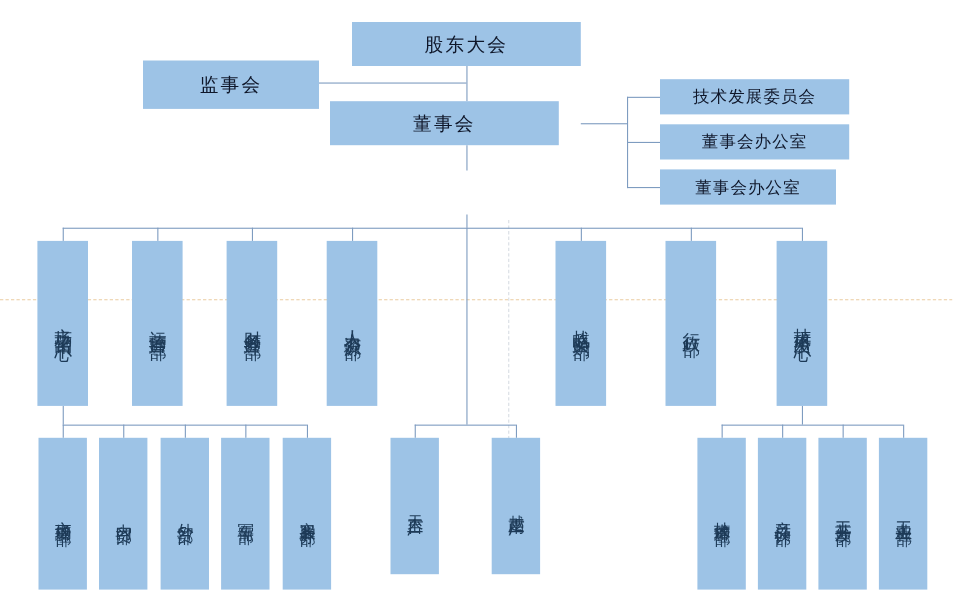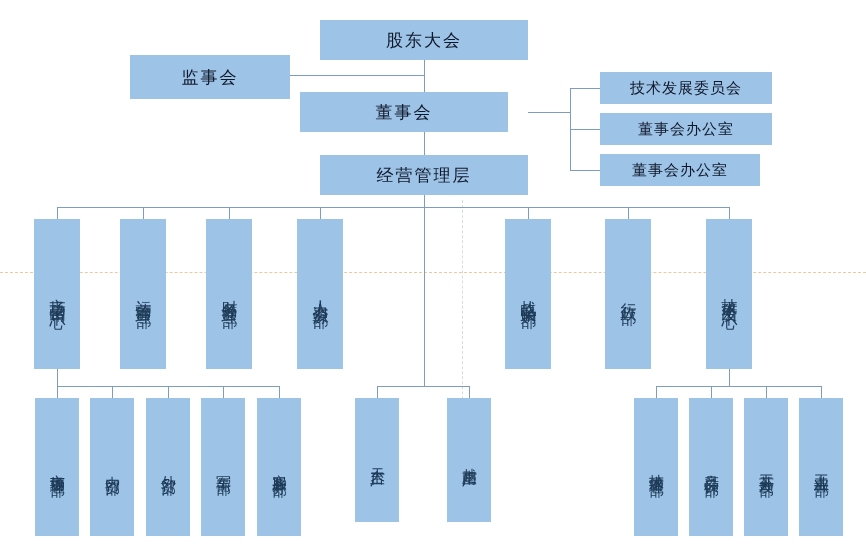--- a/index.html
+++ b/index.html
@@ -70,21 +70,20 @@
   <div class="line v" style="left:729px;top:369px;height:17px;"></div>
   <div class="line h" style="left:656px;top:386px;width:165px;"></div>
   <div class="line v" style="left:656px;top:386px;height:12px;"></div>
   <div class="line v" style="left:711px;top:386px;height:12px;"></div>
   <div class="line v" style="left:766px;top:386px;height:12px;"></div>
   <div class="line v" style="left:821px;top:386px;height:12px;"></div>
 
   <div class="hbox" style="left:320px;top:20px;width:208px;height:40px;">股东大会</div>
   <div class="hbox" style="left:130px;top:55px;width:160px;height:44px;">监事会</div>
   <div class="hbox" style="left:300px;top:92px;width:208px;height:40px;">董事会</div>
-  <div class="hbox" style="left:320px;top:155px;width:208px;height:40px;">经营管理层</div>
 
   <div class="hbox small" style="left:600px;top:72px;width:172px;height:32px;">技术发展委员会</div>
   <div class="hbox small" style="left:600px;top:113px;width:172px;height:32px;">董事会办公室</div>
   <div class="hbox small" style="left:600px;top:154px;width:160px;height:32px;">董事会办公室</div>
 
   <div class="vbox" style="left:34px;top:219px;width:46px;height:150px;">市场营销中心</div>
   <div class="vbox" style="left:120px;top:219px;width:46px;height:150px;">运营管理部</div>
   <div class="vbox" style="left:206px;top:219px;width:46px;height:150px;">财务管理部</div>
   <div class="vbox" style="left:297px;top:219px;width:46px;height:150px;">人力资源部</div>
   <div class="vbox" style="left:505px;top:219px;width:46px;height:150px;">战略采购部</div>

